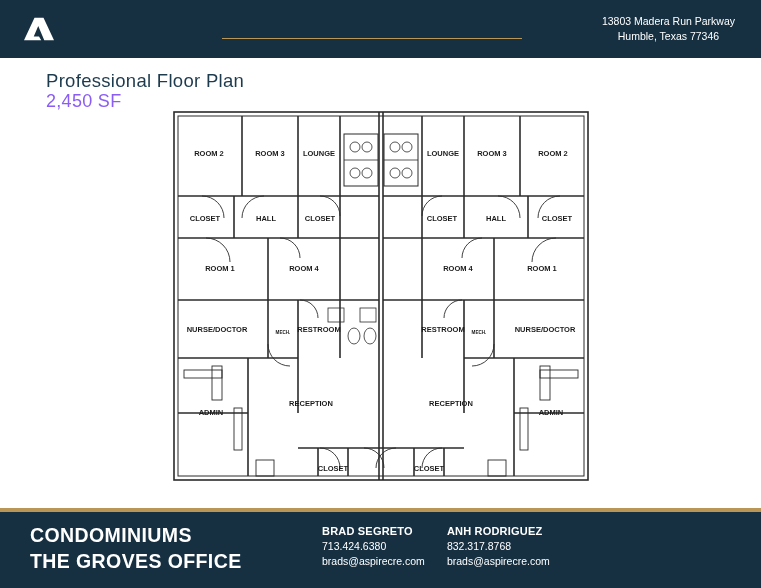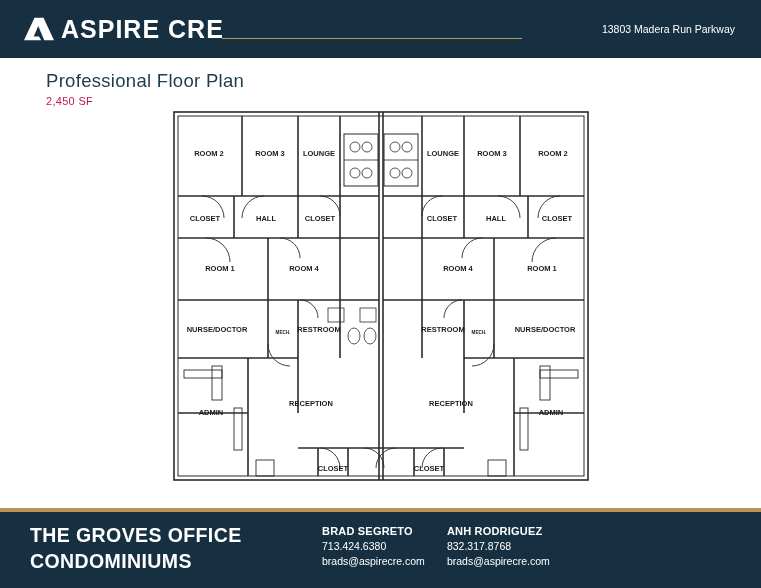--- a/index.html
+++ b/index.html
@@ -75,22 +75,22 @@
     margin-left: 12px;
   }
   .title-main {
     font-size: 18.5px;
     color: #1d3b4f;
     letter-spacing: 0.3px;
     line-height: 22px;
     white-space: nowrap;
   }
   .title-sub {
-    font-size: 11px;
-    color: #be185d;
+    font-size: 18px;
+    color: #8b5cf6;
     letter-spacing: 0.3px;
     line-height: 19px;
     white-space: nowrap;
   }
 
   
   .plan-wrap {
     position: absolute;
     left: 168px;
     top: 108px;
@@ -148,24 +148,24 @@
 </head>
 <body>
 
 <div class="page">
 
   <div class="header">
     <div class="brand">
       <svg class="brand-mark" viewBox="0 0 40 34">
         <polygon points="14,2 26,2 40,32 27,32 19,13 13,27 20,27 23,32 0,32" fill="#ffffff"></polygon>
       </svg>
-      <span class="brand-text">ASPIRE CRE</span>
     </div>
     <div class="header-address">
       <div>13803 Madera Run Parkway</div>
+      <div>Humble, Texas 77346</div>
     </div>
     <div class="header-gold-rule"></div>
   </div>
 
   <div class="title-block">
     <div class="title-main">Professional Floor Plan</div>
     <div class="title-sub">2,450 SF</div>
   </div>
 
   <div class="plan-wrap">
@@ -316,22 +316,22 @@
         <text x="283" y="298">RECEPTION</text>
         <text x="165" y="363">CLOSET</text>
         <text x="261" y="363">CLOSET</text>
       </g>
     </svg>
   </div>
 
   <div class="footer">
     <div class="footer-accent"></div>
     <div class="footer-title">
+      <div>CONDOMINIUMS</div>
       <div>THE GROVES OFFICE</div>
-      <div>CONDOMINIUMS</div>
     </div>
     <div class="contacts">
       <div class="contact">
         <div class="c-name">BRAD SEGRETO</div>
         <div>713.424.6380</div>
         <div>brads@aspirecre.com</div>
       </div>
       <div class="contact">
         <div class="c-name">ANH RODRIGUEZ</div>
         <div>832.317.8768</div>

